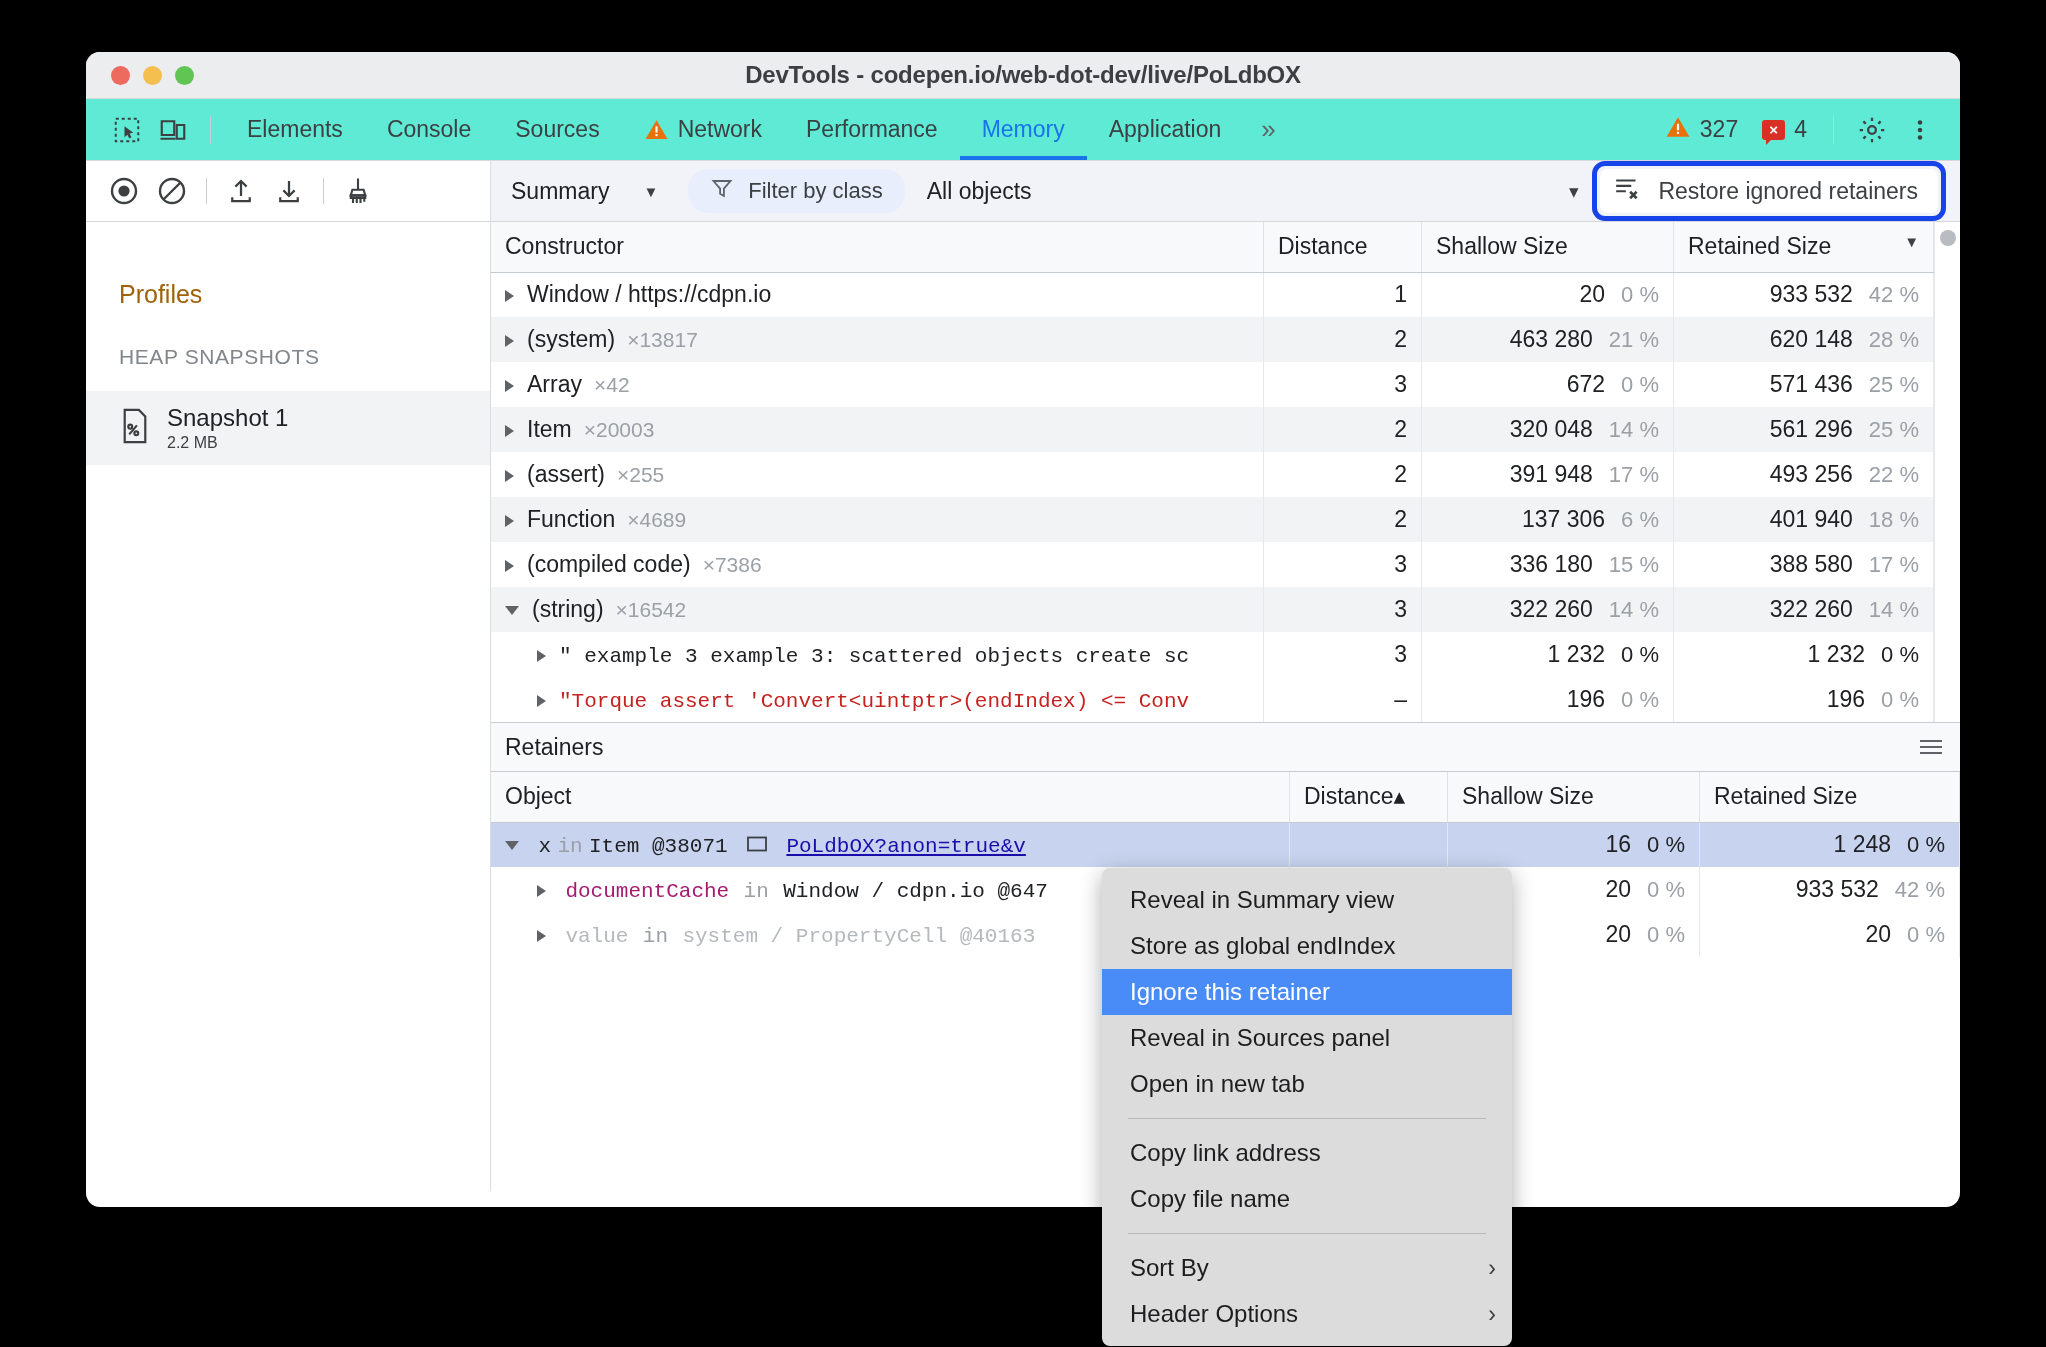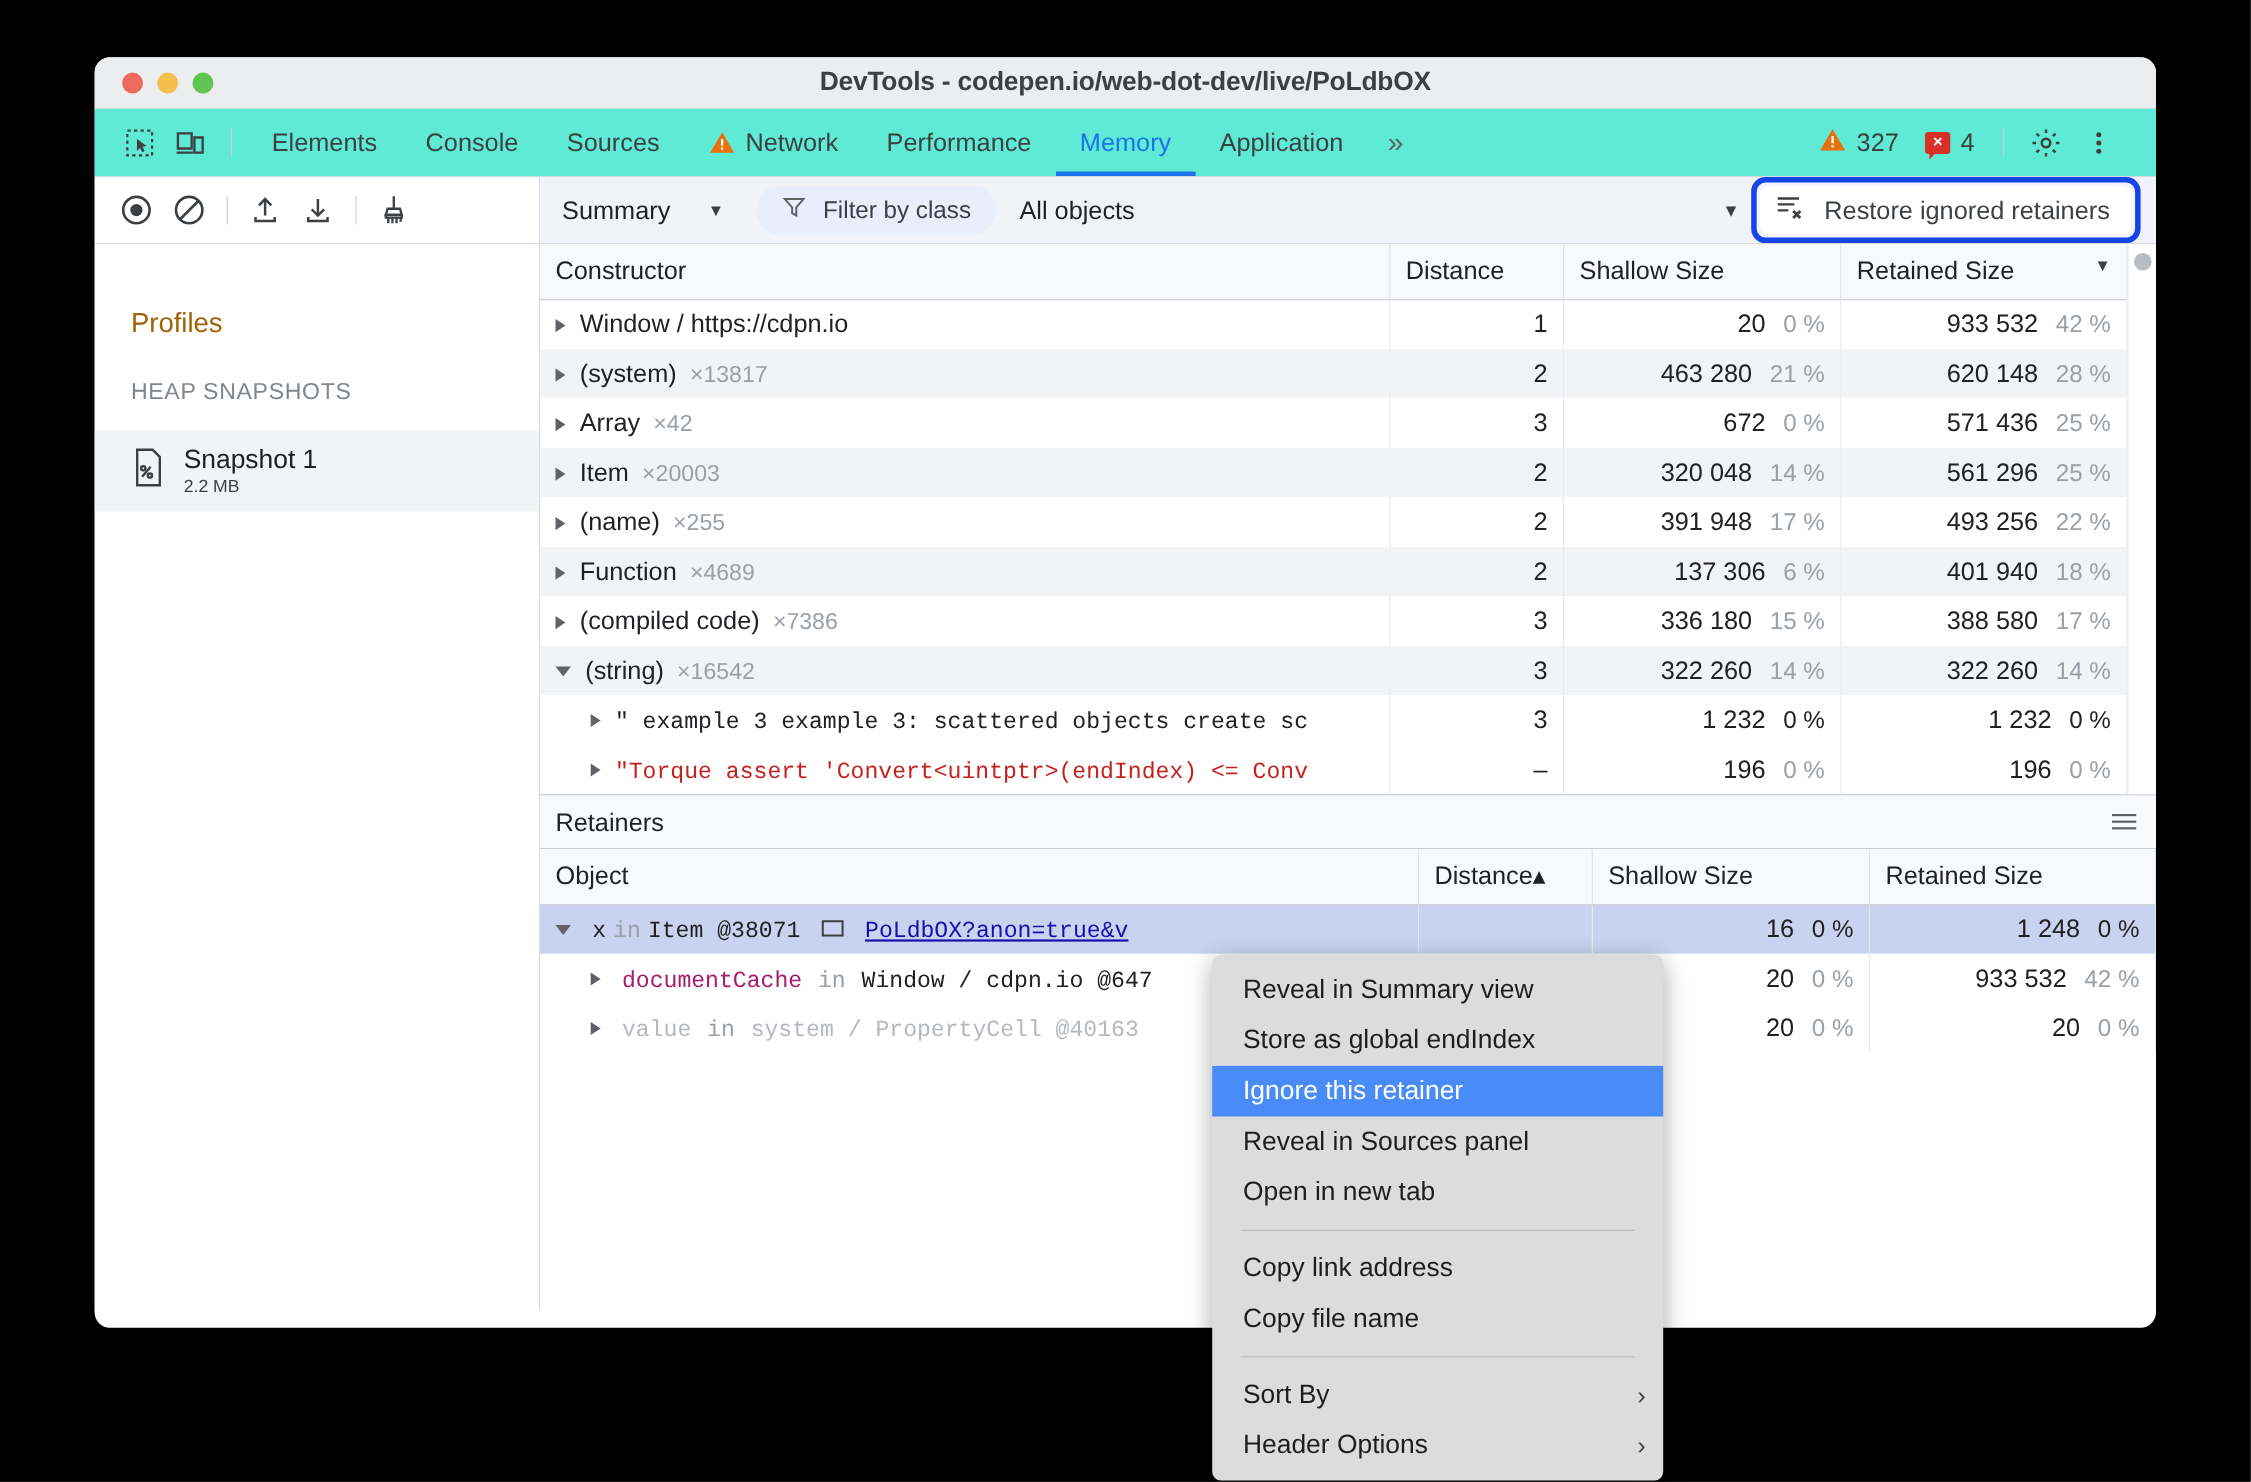--- a/index.html
+++ b/index.html
@@ -63,21 +63,21 @@
   }
   .tab.active { color: #1a73e8; }
   .tab.active::after {
     content: ""; position: absolute;
     left: 0; right: 0; bottom: 0; height: 4px; background: #1a73e8;
   }
   .tab .warn-tri { display: inline-flex; }
   .chevrons { padding: 0 18px; font-size: 26px; color: #5f6368; display:flex; align-items:center; }
   .tabbar-right {
     margin-left: auto; display: flex; align-items: center;
-    padding-right: 30px; gap: 4px;
+    padding-right: 18px; gap: 4px;
   }
   .count-chip { display: flex; align-items: center; gap: 9px; padding: 0 10px; font-size: 23px; color: #3c4043; }
   .err-badge {
     width: 23px; height: 20px; background: #d93025; border-radius: 3px;
     color: #fff; font-size: 15px; font-weight: bold;
     display: flex; align-items: center; justify-content: center;
     position: relative;
   }
   .err-badge::after{
     content:""; position:absolute; left:4px; bottom:-5px;
@@ -459,21 +459,21 @@
                 <td class="num"><span>672</span><span class="pct">0 %</span></td>
                 <td class="num"><span>571 436</span><span class="pct">25 %</span></td>
               </tr>
               <tr class="row-alt">
                 <td><span class="tri"></span><span>Item</span><span class="mult">×20003</span></td>
                 <td class="num">2</td>
                 <td class="num"><span>320 048</span><span class="pct">14 %</span></td>
                 <td class="num"><span>561 296</span><span class="pct">25 %</span></td>
               </tr>
               <tr>
-                <td><span class="tri"></span><span>(name)</span><span class="mult">×255</span></td>
+                <td><span class="tri"></span><span>(assert)</span><span class="mult">×255</span></td>
                 <td class="num">2</td>
                 <td class="num"><span>391 948</span><span class="pct">17 %</span></td>
                 <td class="num"><span>493 256</span><span class="pct">22 %</span></td>
               </tr>
               <tr class="row-alt">
                 <td><span class="tri"></span><span>Function</span><span class="mult">×4689</span></td>
                 <td class="num">2</td>
                 <td class="num"><span>137 306</span><span class="pct">6 %</span></td>
                 <td class="num"><span>401 940</span><span class="pct">18 %</span></td>
               </tr>

